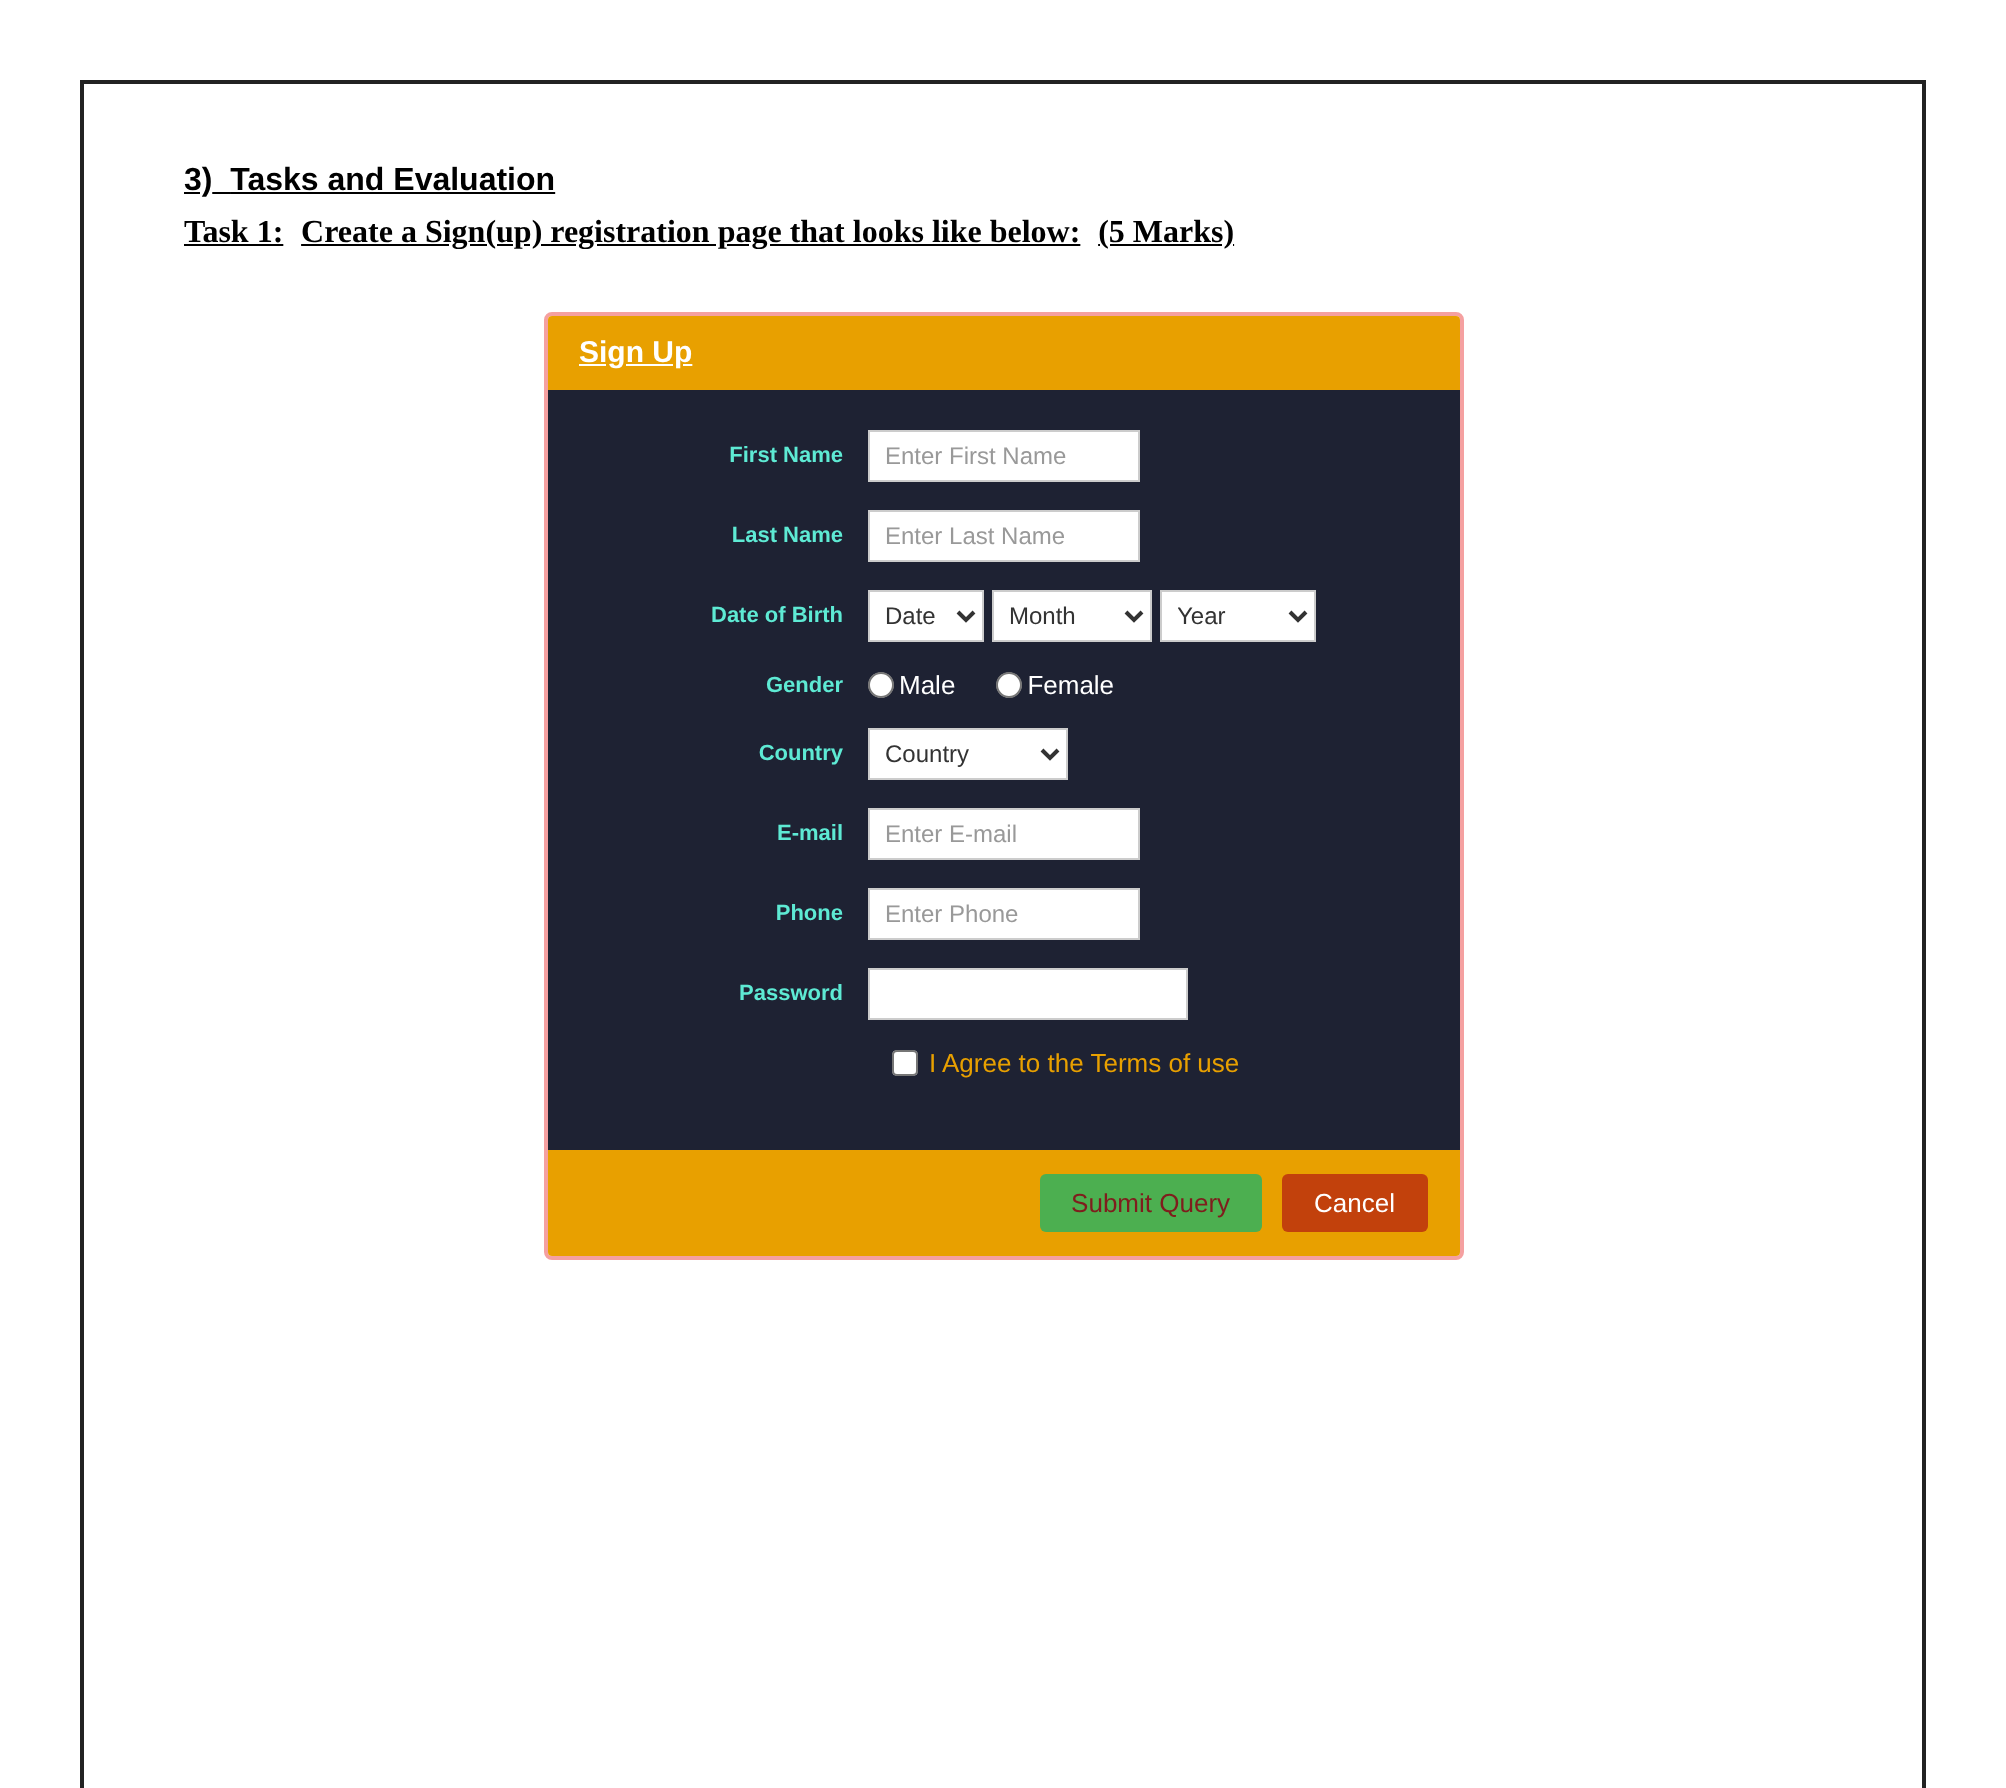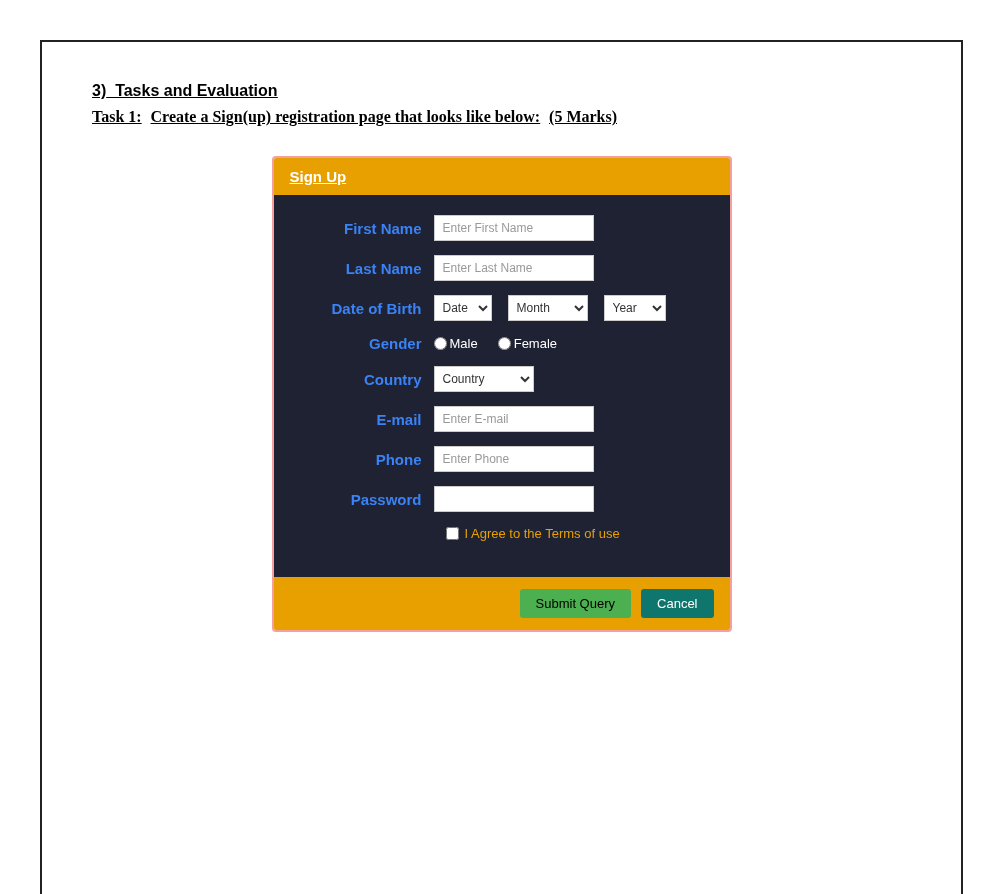--- a/index.html
+++ b/index.html
@@ -51,61 +51,61 @@
     .signup-body {
       background: #1e2233;
       padding: 20px 20px 16px 20px;
     }
     .form-row {
       display: flex;
       align-items: center;
       margin-bottom: 14px;
     }
     .form-label {
-      color: #3b82f6;
-      font-size: 15px;
+      color: #5eead4;
+      font-size: 11px;
       font-weight: bold;
       text-align: right;
       width: 140px;
       min-width: 140px;
       padding-right: 12px;
     }
     .form-control {
       background: #fff;
       border: 1px solid #ccc;
       padding: 4px 8px;
       font-size: 12px;
       color: #555;
       height: 26px;
-      width: 160px;
+      width: 136px;
     }
     .form-control::placeholder {
       color: #999;
     }
     .dob-row {
       display: flex;
       align-items: center;
-      gap: 16px;
+      gap: 4px;
     }
     .dob-select {
       background: #fff;
       border: 1px solid #ccc;
       font-size: 12px;
       color: #333;
       height: 26px;
       padding: 2px 4px;
     }
     .dob-select:first-child {
       width: 58px;
     }
     .dob-select:nth-child(2) {
       width: 80px;
     }
     .dob-select:nth-child(3) {
-      width: 62px;
+      width: 78px;
     }
     .gender-row {
       display: flex;
       align-items: flex-end;
       gap: 20px;
     }
     .gender-option {
       display: flex;
       align-items: center;
       gap: 3px;
@@ -136,29 +136,29 @@
     }
     .signup-footer {
       background: #e8a000;
       padding: 12px 16px;
       display: flex;
       justify-content: flex-end;
       gap: 10px;
     }
     .btn-submit {
       background: #4caf50;
-      color: #000000;
+      color: #7f1d1d;
       border: none;
       padding: 7px 16px;
       font-size: 13px;
       border-radius: 3px;
       cursor: pointer;
     }
     .btn-cancel {
-      background: #0f766e;
+      background: #c2410c;
       color: #fff;
       border: none;
       padding: 7px 16px;
       font-size: 13px;
       border-radius: 3px;
       cursor: pointer;
     }
     input[type="password"] {
       background: #fff;
       border: 1px solid #ccc;

